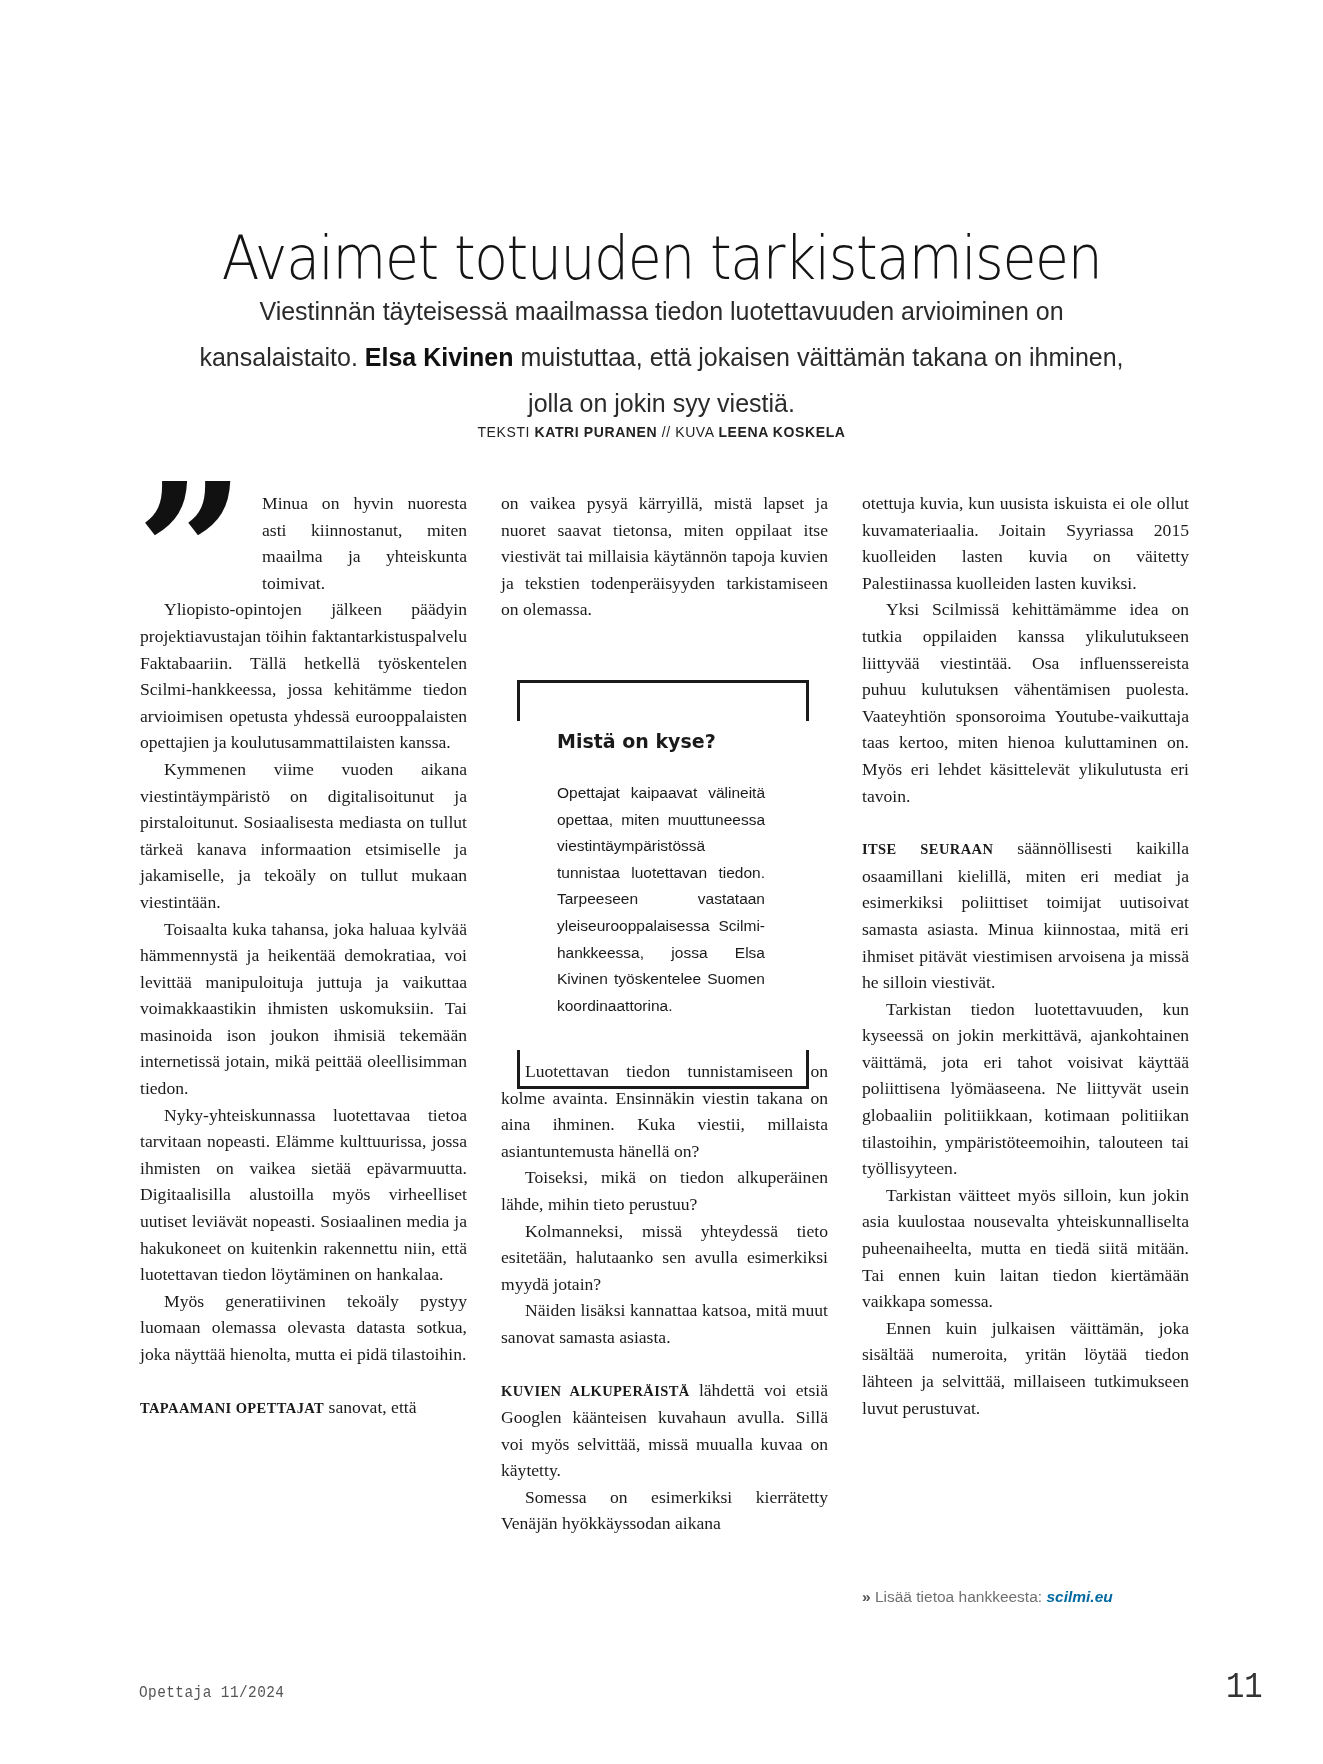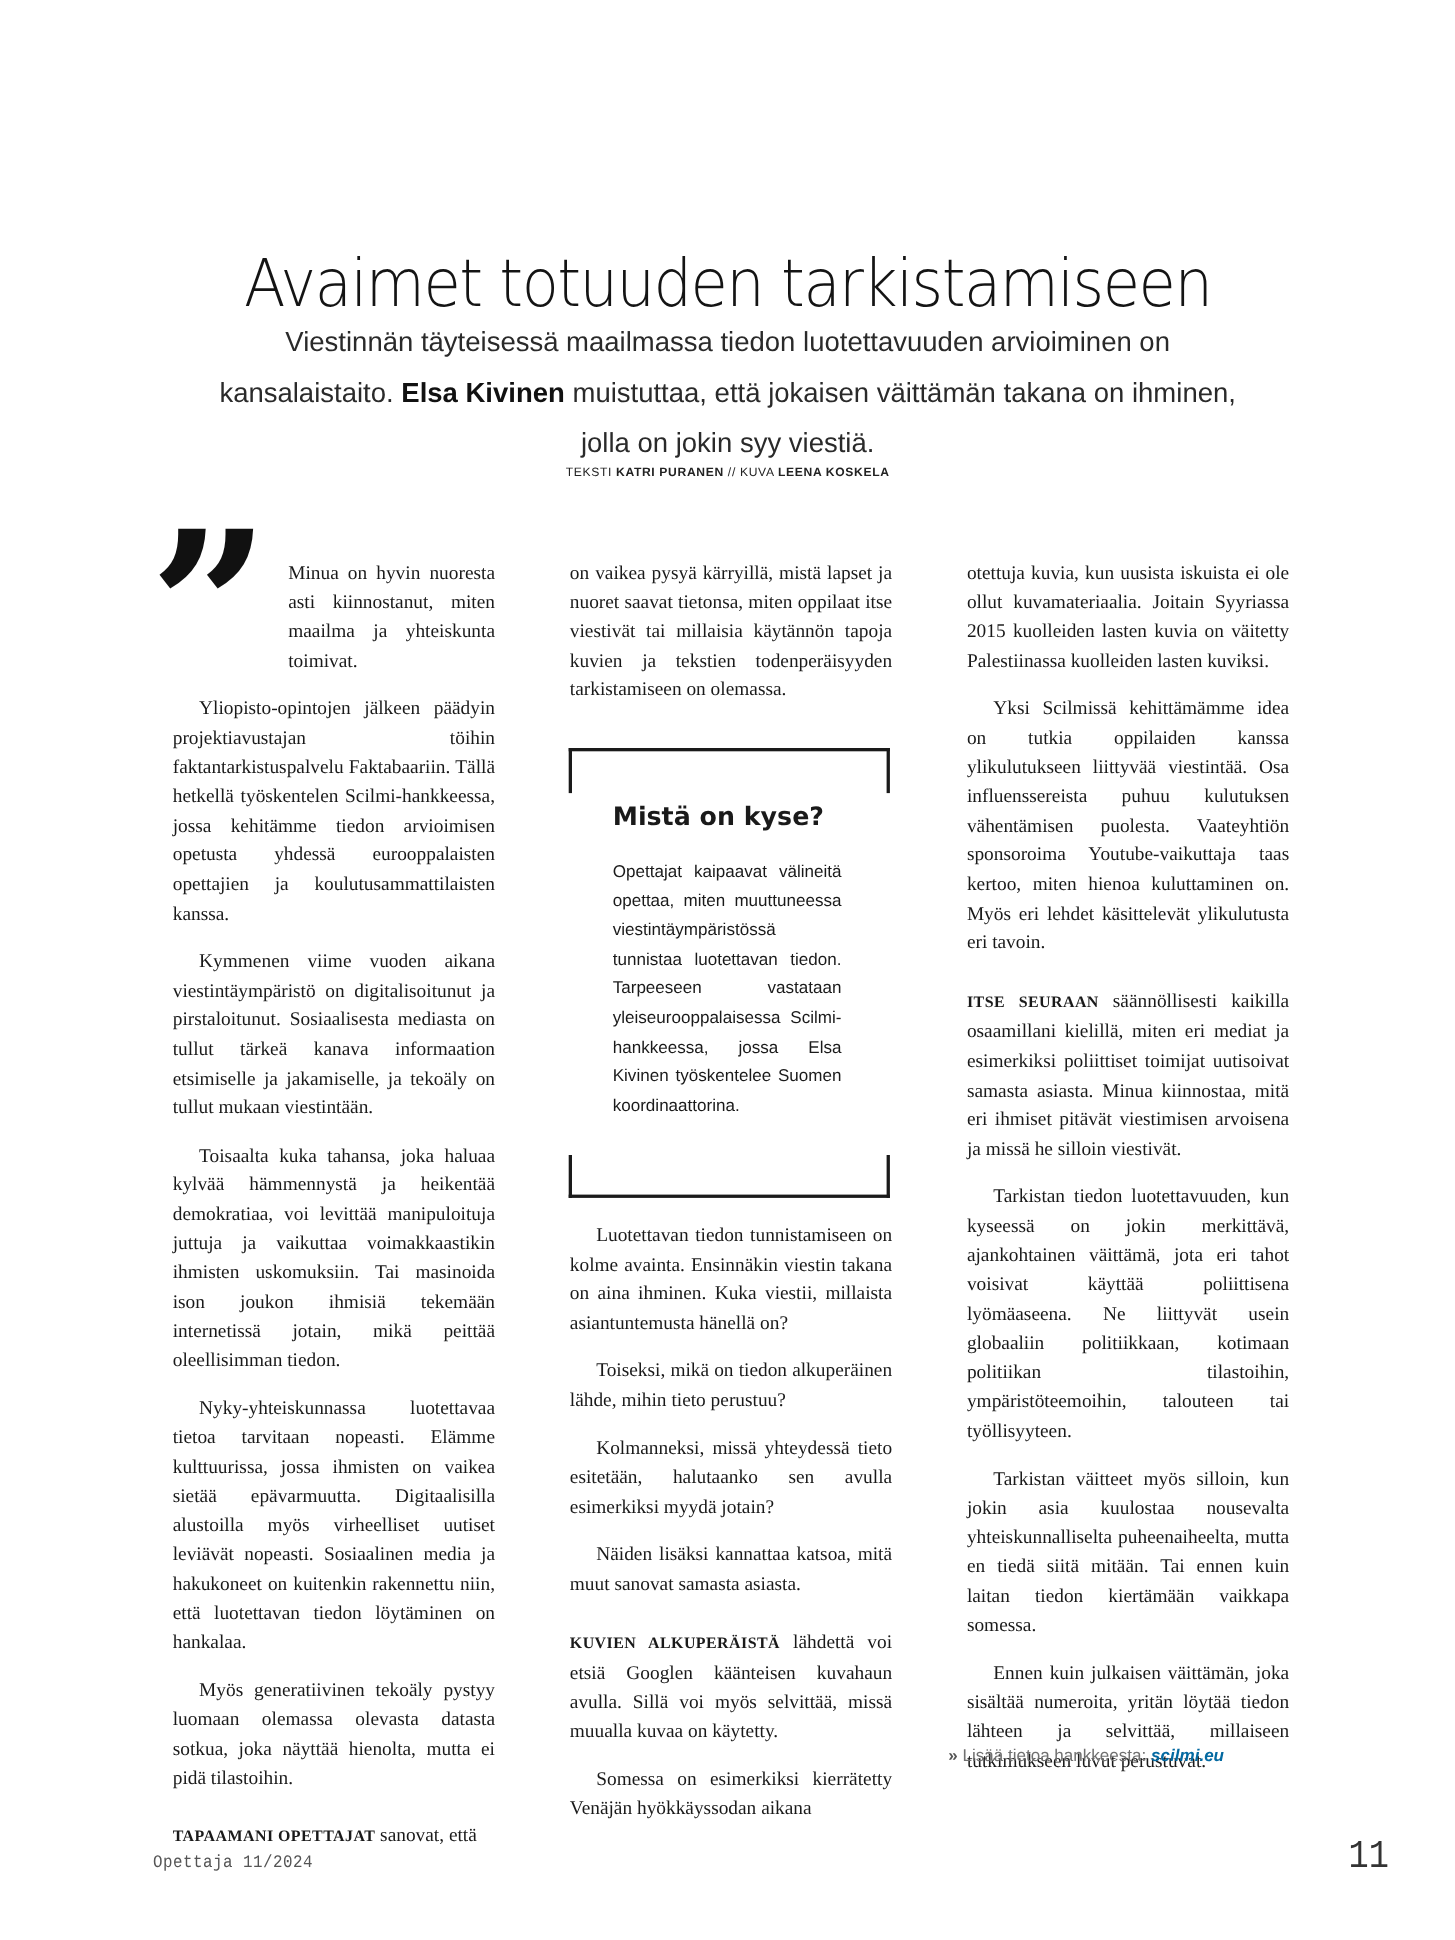--- a/index.html
+++ b/index.html
@@ -11,29 +11,29 @@
     transform: scaleX(0.92); transform-origin: center;
   }
   .lede {
     position: absolute; left: 180px; top: 288px; width: 963px; text-align: center;
     font-family: "Liberation Sans", sans-serif; font-size: 25px; line-height: 46px;
     color: #2a2a2a; font-weight: 300;
   }
   .lede b { font-weight: 700; color: #111; }
   .byline {
     position: absolute; left: 0; top: 424px; width: 1323px; text-align: center;
-    font-family: "Liberation Sans", sans-serif; font-size: 11px; letter-spacing: 0.6px; color: #222;
+    font-family: "Liberation Sans", sans-serif; font-size: 14px; letter-spacing: 0.6px; color: #222;
   }
   .byline b { font-weight: 700; }
   .col {
     position: absolute; top: 490px; width: 327px;
     font-family: "Liberation Serif", serif; font-size: 17.6px; line-height: 26.6px;
     color: #1a1a1a; text-align: justify; hyphens: manual;
   }
-  .col p { margin: 17px; text-indent: 24px; }
+  .col p { margin: 0; text-indent: 24px; }
   .col p.noindent { text-indent: 0; }
   .col p.gap { margin-top: 26px; }
   .col1 { left: 140px; }
   .col2 { left: 501px; }
   .col3 { left: 862px; }
   .lead-caps { font-family: Liberation Serif, serif; font-weight: 700; font-size: 14.5px; letter-spacing: 0.4px; }
   .quote-mark {
     float: left; width: 120px; height: 100px; margin: -2px 6px 0 -4px;
     font-family: "DejaVu Serif", serif; font-weight: 700; font-size: 190px; line-height: 150px; color: #111;
     overflow: visible;
@@ -42,21 +42,21 @@
   .box-top {
     position: absolute; left: 517px; top: 680px; width: 286px; height: 38px;
     border-top: 3px solid #1a1a1a; border-left: 3px solid #1a1a1a; border-right: 3px solid #1a1a1a;
   }
   .box-bottom {
     position: absolute; left: 517px; top: 1050px; width: 286px; height: 36px;
     border-bottom: 3px solid #1a1a1a; border-left: 3px solid #1a1a1a; border-right: 3px solid #1a1a1a;
   }
   .box-title {
     position: absolute; left: 557px; top: 730px; width: 230px;
-    font-family: "DejaVu Sans", sans-serif; font-weight: 700; font-size: 23px; color: #1a1a1a;
+    font-family: "DejaVu Sans", sans-serif; font-weight: 700; font-size: 19px; color: #1a1a1a;
   }
   .box-body {
     position: absolute; left: 557px; top: 780px; width: 208px;
     font-family: "Liberation Sans", sans-serif; font-size: 15.5px; line-height: 26.6px;
     text-align: justify; color: #1a1a1a;
   }
   .more {
     position: absolute; left: 862px; top: 1588px; width: 330px;
     font-family: "Liberation Sans", sans-serif; font-size: 15.5px; color: #707070;
   }

